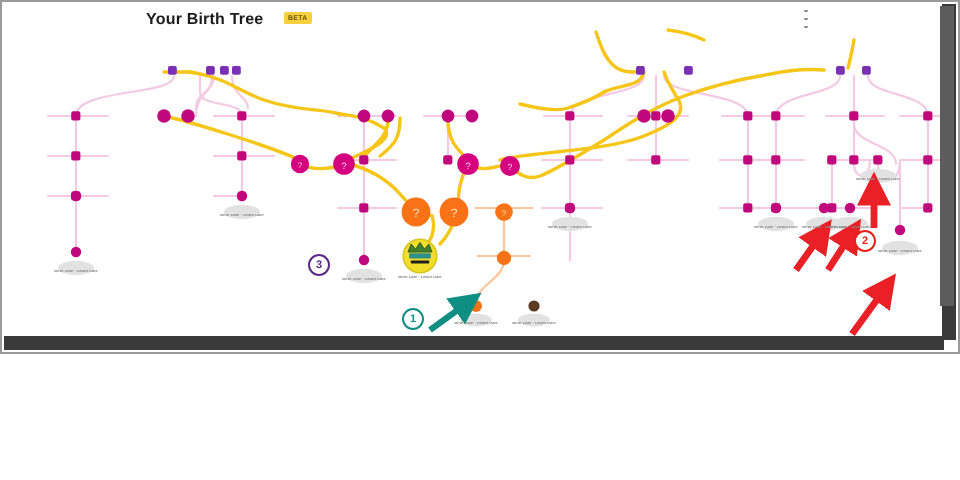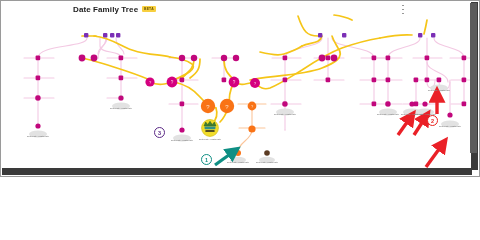--- a/index.html
+++ b/index.html
@@ -329,21 +329,21 @@
         <b>Birth Date · Death Date</b>
       </div>
       <div class="lbl" style="left:208px;top:136px;">
         <b>Birth Date · Death Date</b>
       </div>
 
       <div class="badge badge-3" style="left:152px;top:125px;">3</div>
       <div class="badge badge-1" style="left:199px;top:152px;">1</div>
       <div class="badge badge-2" style="left:425px;top:113px;">2</div>
 
-      <div id="title">Date Family Tree</div>
+      <div id="title">Your Birth Tree</div>
       <div id="beta">BETA</div>
       <div id="kebab">
         <i></i>
           <i></i>
           <i></i>
       </div>
 
     </div>
 
     <div id="hscroll"></div>

